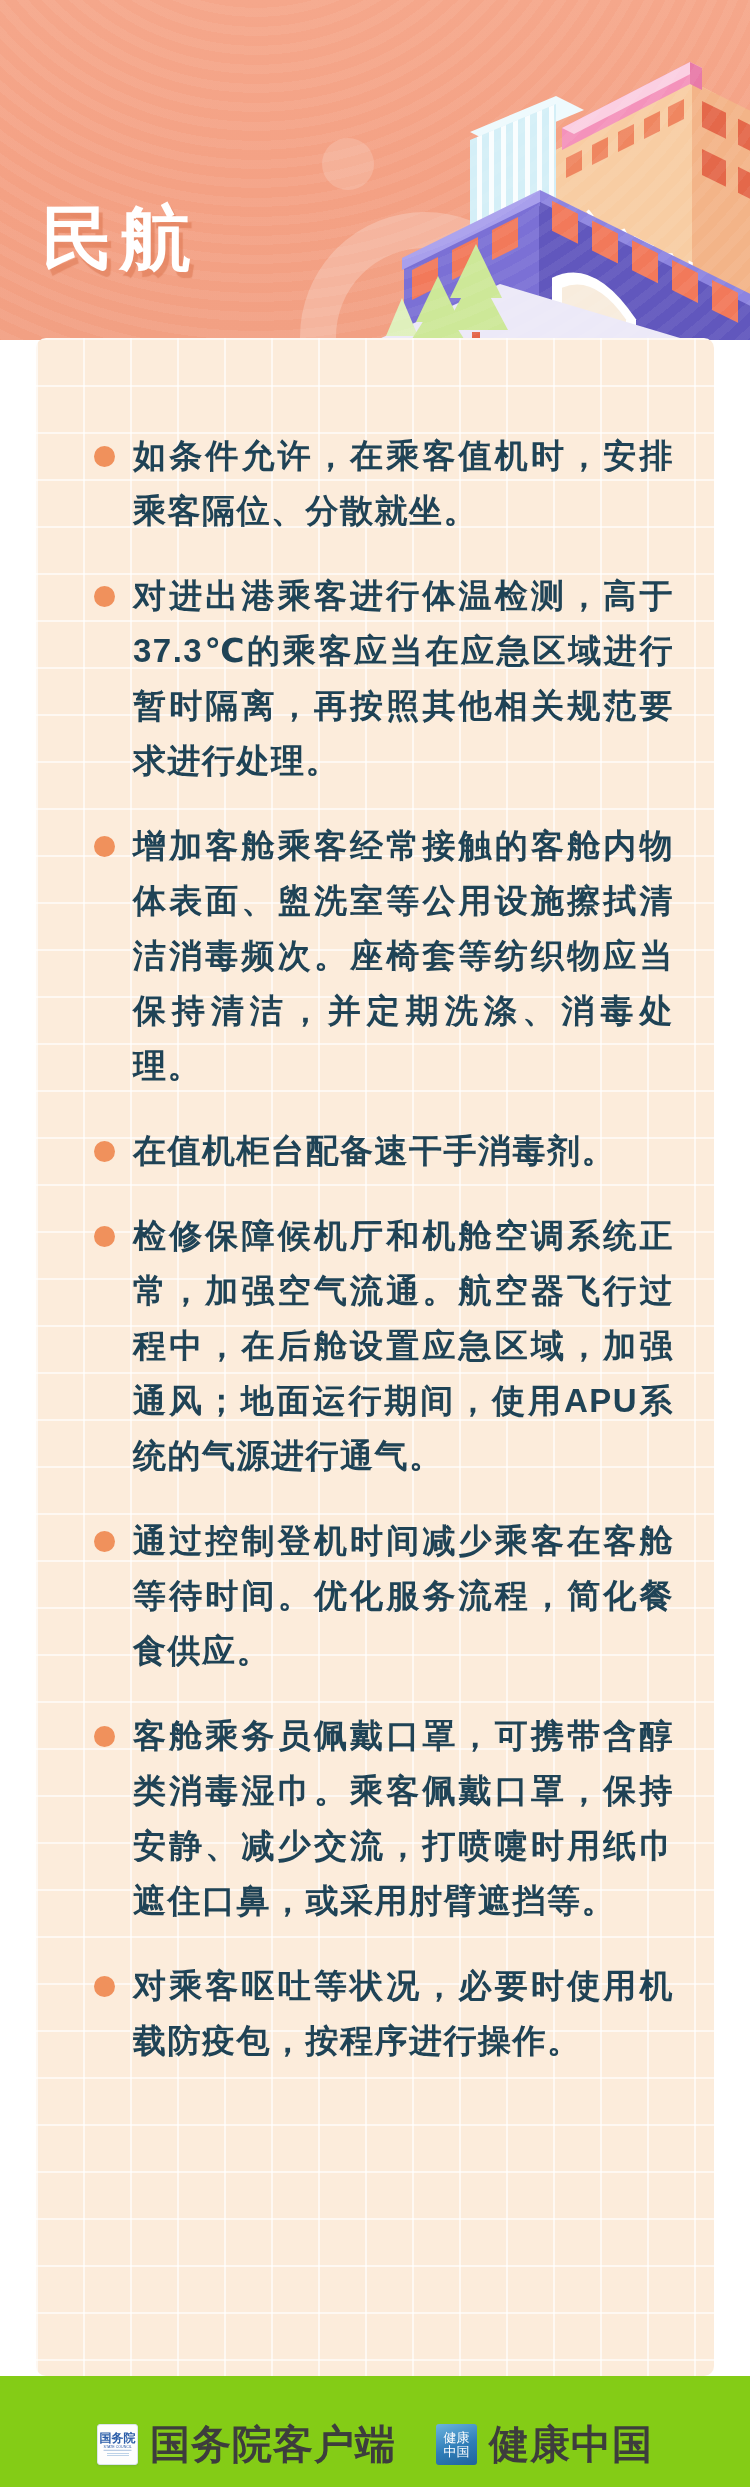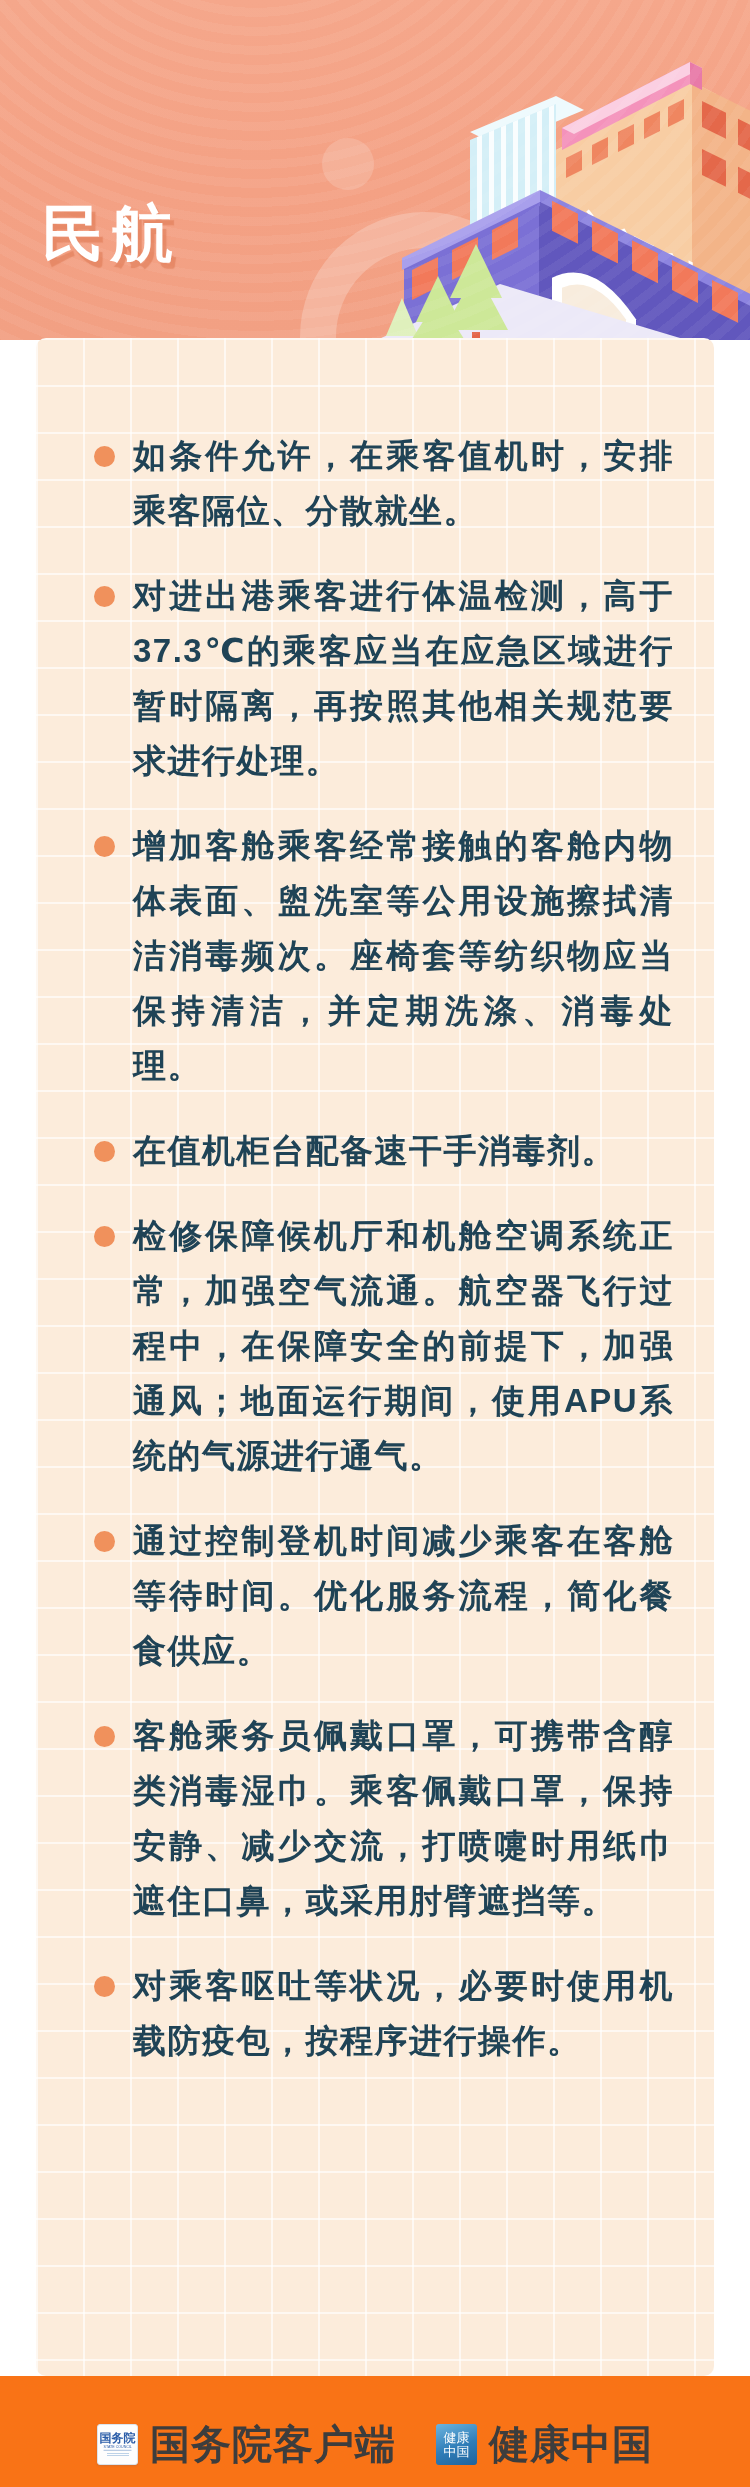--- a/index.html
+++ b/index.html
@@ -43,21 +43,21 @@
   .badge-icon .sq{position:absolute;left:2px;top:2px;width:9px;height:9px;background:#fff;}
   .badge-icon .tri{
     position:absolute;left:2px;top:15px;width:0;height:0;
     border-left:15px solid #fff;border-top:10px solid transparent;border-bottom:10px solid transparent;
   }
   .badge-label{
     color:#fff;font-size:37px;font-weight:bold;letter-spacing:1px;white-space:nowrap;
   }
   .page-title{
     position:absolute;left:42px;top:192px;z-index:4;
-    color:#ffffff;font-size:62px;font-weight:bold;letter-spacing:7px;
+    color:#ffffff;font-size:71px;font-weight:bold;letter-spacing:7px;
     text-shadow:4px 6px 1px rgba(221,118,80,0.55);
   }
   .illu{position:absolute;left:0;top:0;width:750px;height:340px;}
   
   .card{
     position:absolute;left:36px;top:338px;width:678px;height:2038px;z-index:6;
     box-sizing:border-box;border-radius:10px;
     background-color:#fcecdb;
     background-image:
       linear-gradient(rgba(255,255,255,0.65) 2px, rgba(0,0,0,0) 2px),
@@ -69,21 +69,21 @@
   .dot{
     flex:none;width:21px;height:21px;border-radius:50%;
     background:#f0915c;margin:18px 18px 0 0;
   }
   .item-text{
     width:556px;color:#1f4356;font-size:33px;line-height:55px;
     font-weight:bold;letter-spacing:1.5px;text-align:justify;
   }
   
   .footer{
-    position:absolute;left:0;top:2376px;width:750px;height:111px;background:#f97316;z-index:6;
+    position:absolute;left:0;top:2376px;width:750px;height:111px;background:#84cc16;z-index:6;
     display:flex;align-items:center;justify-content:center;gap:40px;
     padding-top:26px;box-sizing:border-box;
   }
   .logo-group{display:flex;align-items:center;gap:12px;}
   .logo-box{
     width:41px;height:41px;box-sizing:border-box;border-radius:3px;
     display:flex;flex-direction:column;align-items:center;justify-content:center;line-height:1.05;
   }
   .logo-gov{background:#fdfdfd;border:1px solid #dbe4ec;box-shadow:0 1px 2px rgba(60,90,140,.18);}
   .logo-gov .l1{color:#2a5ca8;font-size:12px;font-weight:bold;letter-spacing:0;}
@@ -225,21 +225,21 @@
     <span class="item-text">增加客舱乘客经常接触的客舱内物体表面、盥洗室等公用设施擦拭清洁消毒频次。座椅套等纺织物应当保持清洁，并定期洗涤、消毒处理。</span>
   </div>
 
   <div class="item">
     <span class="dot"></span>
     <span class="item-text">在值机柜台配备速干手消毒剂。</span>
   </div>
 
   <div class="item">
     <span class="dot"></span>
-    <span class="item-text">检修保障候机厅和机舱空调系统正常，加强空气流通。航空器飞行过程中，在保障安全的前提下，加强通风；地面运行期间，使用APU系统的气源进行通气。</span>
+    <span class="item-text">检修保障候机厅和机舱空调系统正常，加强空气流通。航空器飞行过程中，在后舱设置应急区域，加强通风；地面运行期间，使用APU系统的气源进行通气。</span>
   </div>
 
   <div class="item">
     <span class="dot"></span>
     <span class="item-text">通过控制登机时间减少乘客在客舱等待时间。优化服务流程，简化餐食供应。</span>
   </div>
 
   <div class="item">
     <span class="dot"></span>
     <span class="item-text">客舱乘务员佩戴口罩，可携带含醇类消毒湿巾。乘客佩戴口罩，保持安静、减少交流，打喷嚏时用纸巾遮住口鼻，或采用肘臂遮挡等。</span>

